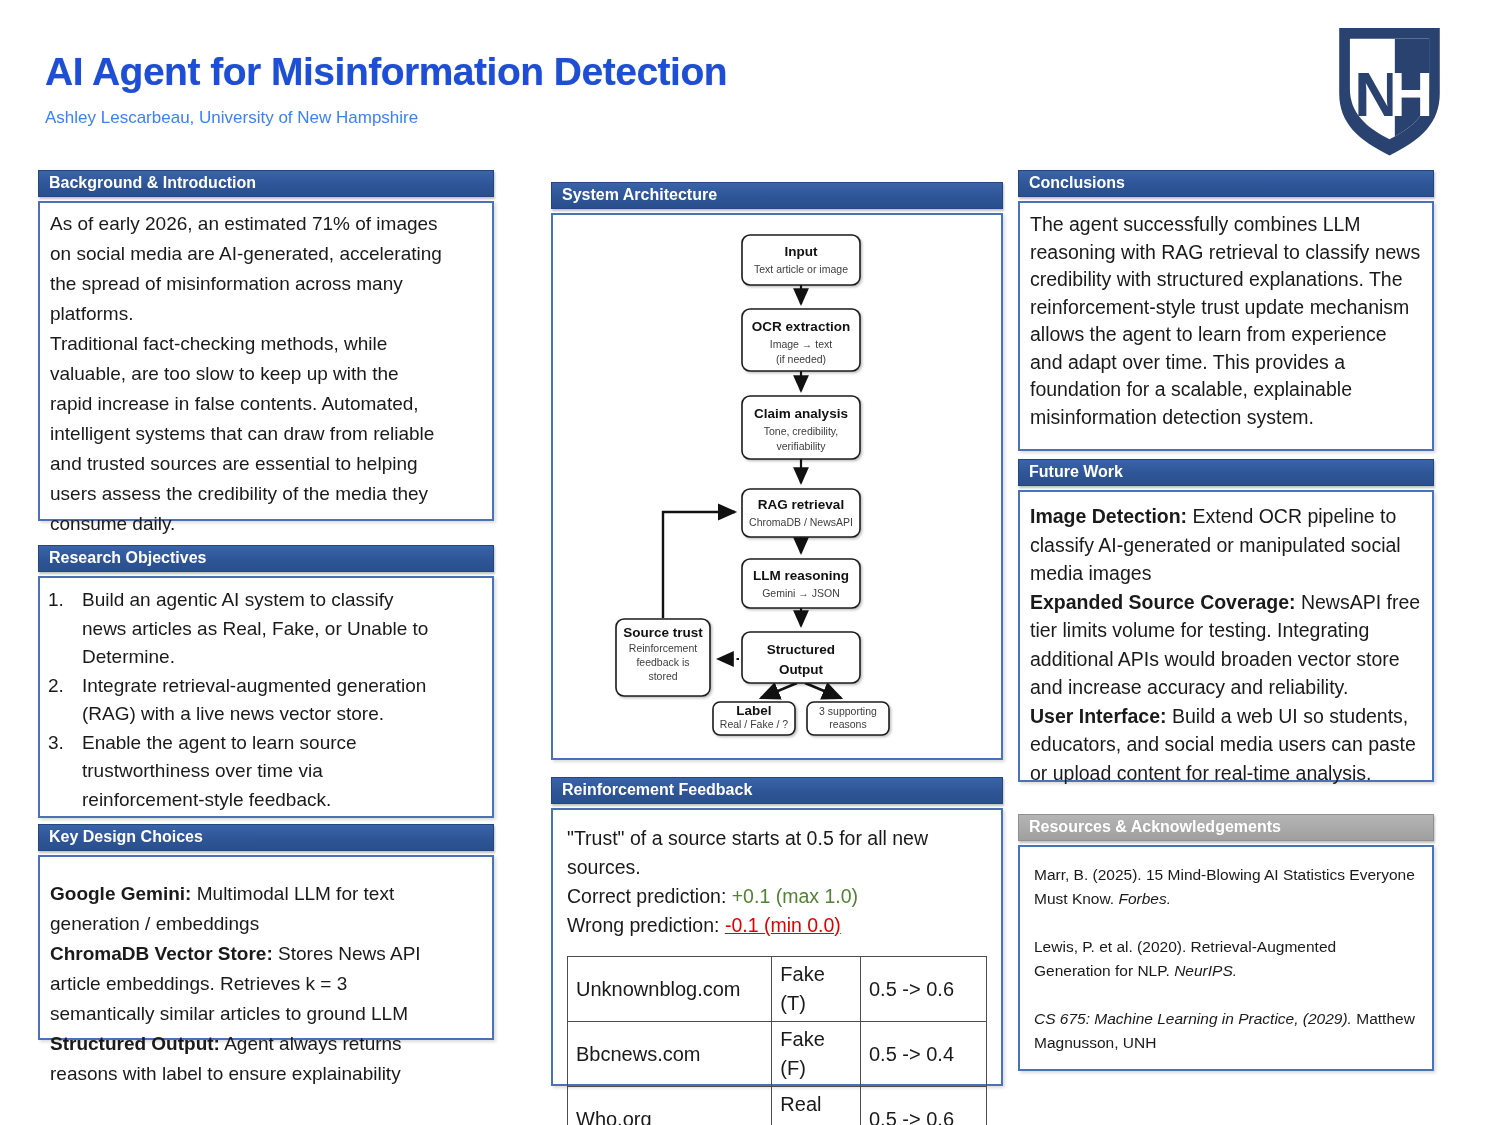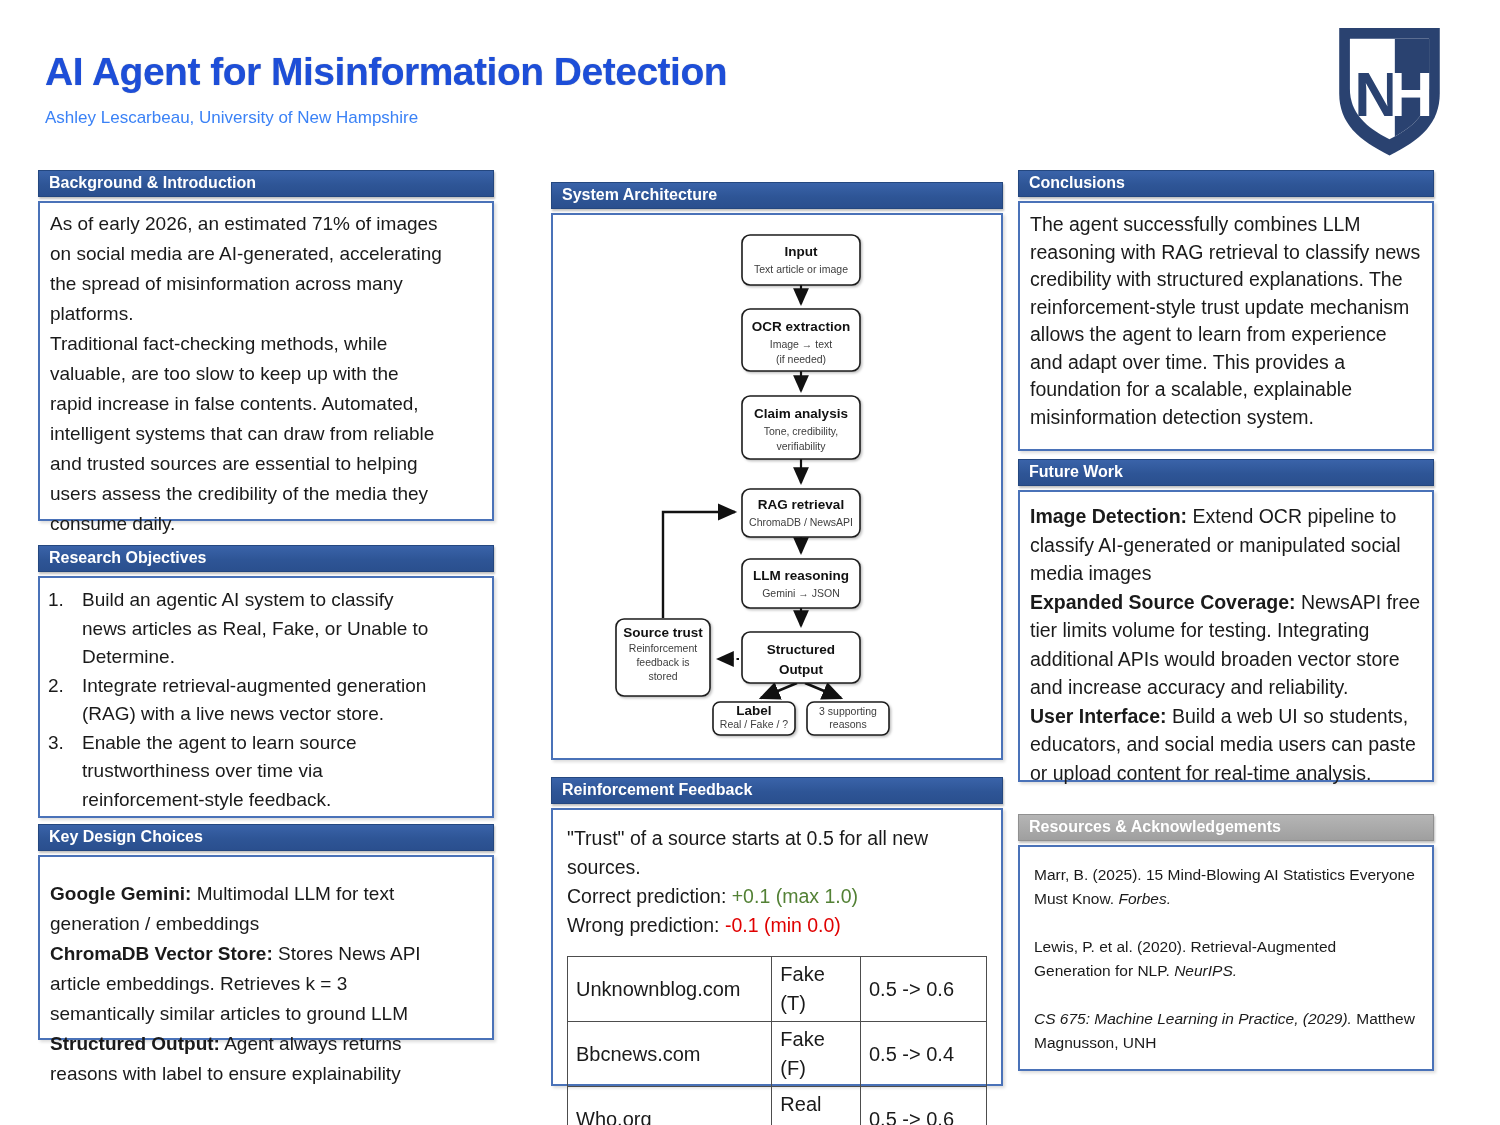--- a/index.html
+++ b/index.html
@@ -49,21 +49,21 @@
   .obj-text{white-space:pre-line;}
   
   .box-key{height:185px;font-size:19px;line-height:30px;padding-top:22px;}
   
   .box-arch{height:547px;margin-bottom:17px;padding:0;white-space:normal;}
   .box-arch svg{display:block;width:100%;height:100%;}
   
   .box-feed{height:278px;font-size:19.5px;line-height:29px;padding:14px 12px 6px 14px;white-space:normal;}
   .feed-intro{white-space:pre-line;}
   .txt-green{color:#538135;}
-  .txt-red{color:#e00000;}
+  .txt-red{color:#e00000;text-decoration:underline;}
   table.trust{border-collapse:collapse;margin-top:16px;width:420px;font-size:20px;}
   table.trust td{border:1.5px solid #4d4d4d;padding:3px 8px;height:30px;}
   table.trust td:nth-child(1){width:196px;}
   table.trust td:nth-child(2){width:82px;}
   table.trust td:nth-child(3){width:140px;}
   
   .box-conc{height:250px;margin-bottom:8px;font-size:19.5px;line-height:27.5px;padding-top:8px;}
   .box-fut{height:292px;margin-bottom:32px;font-size:19.5px;line-height:28.5px;padding-top:10px;}
   .box-res{height:226px;font-size:15.5px;line-height:24px;padding-top:16px;padding-left:14px;white-space:normal;}
   .citation{white-space:pre-line;margin-bottom:24px;}

